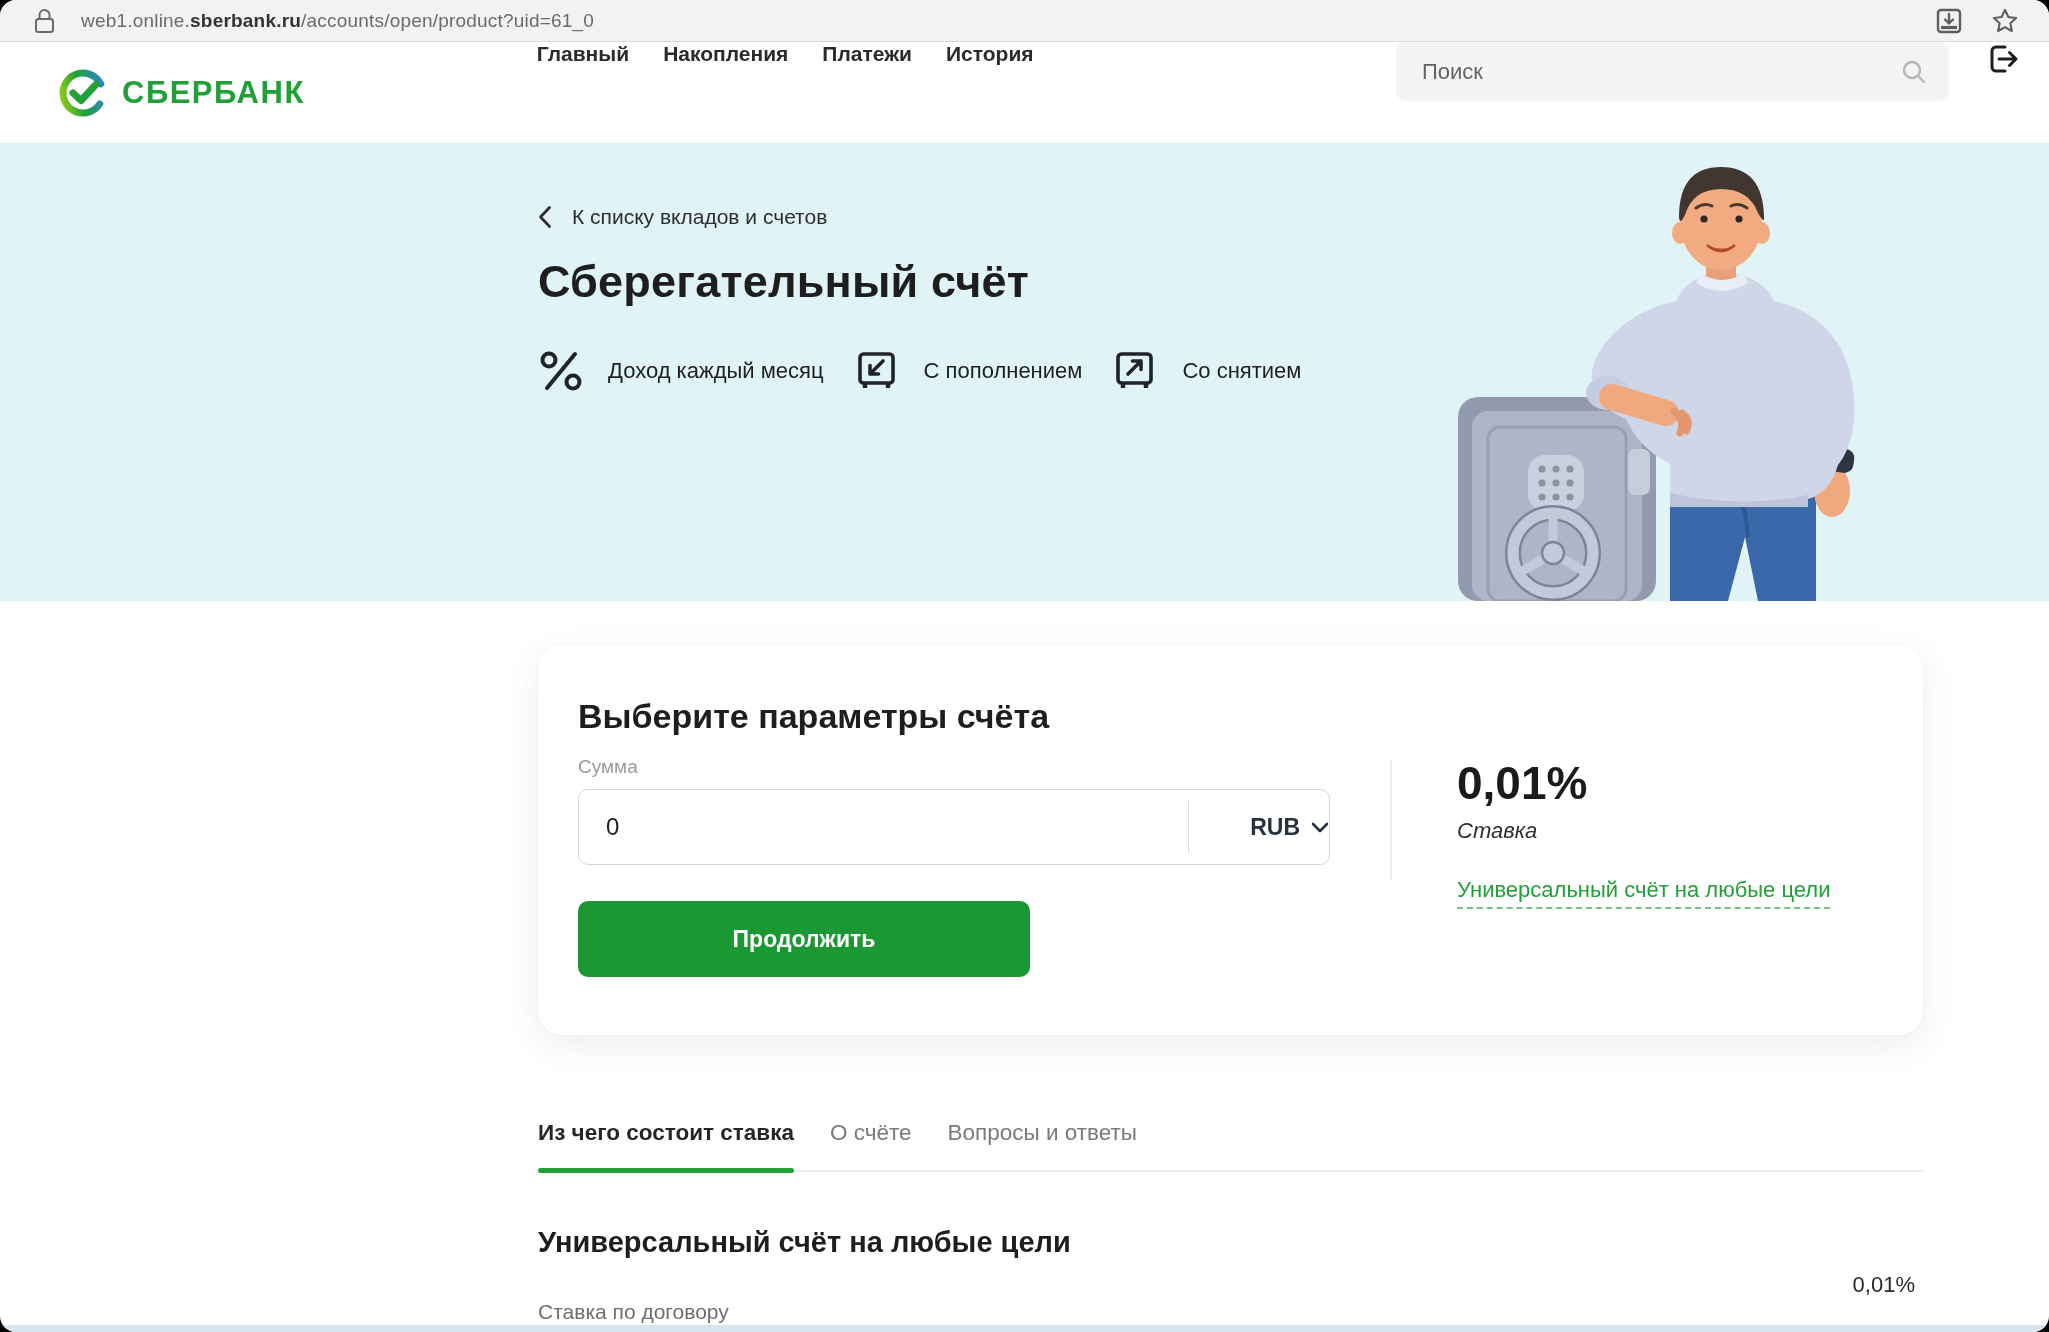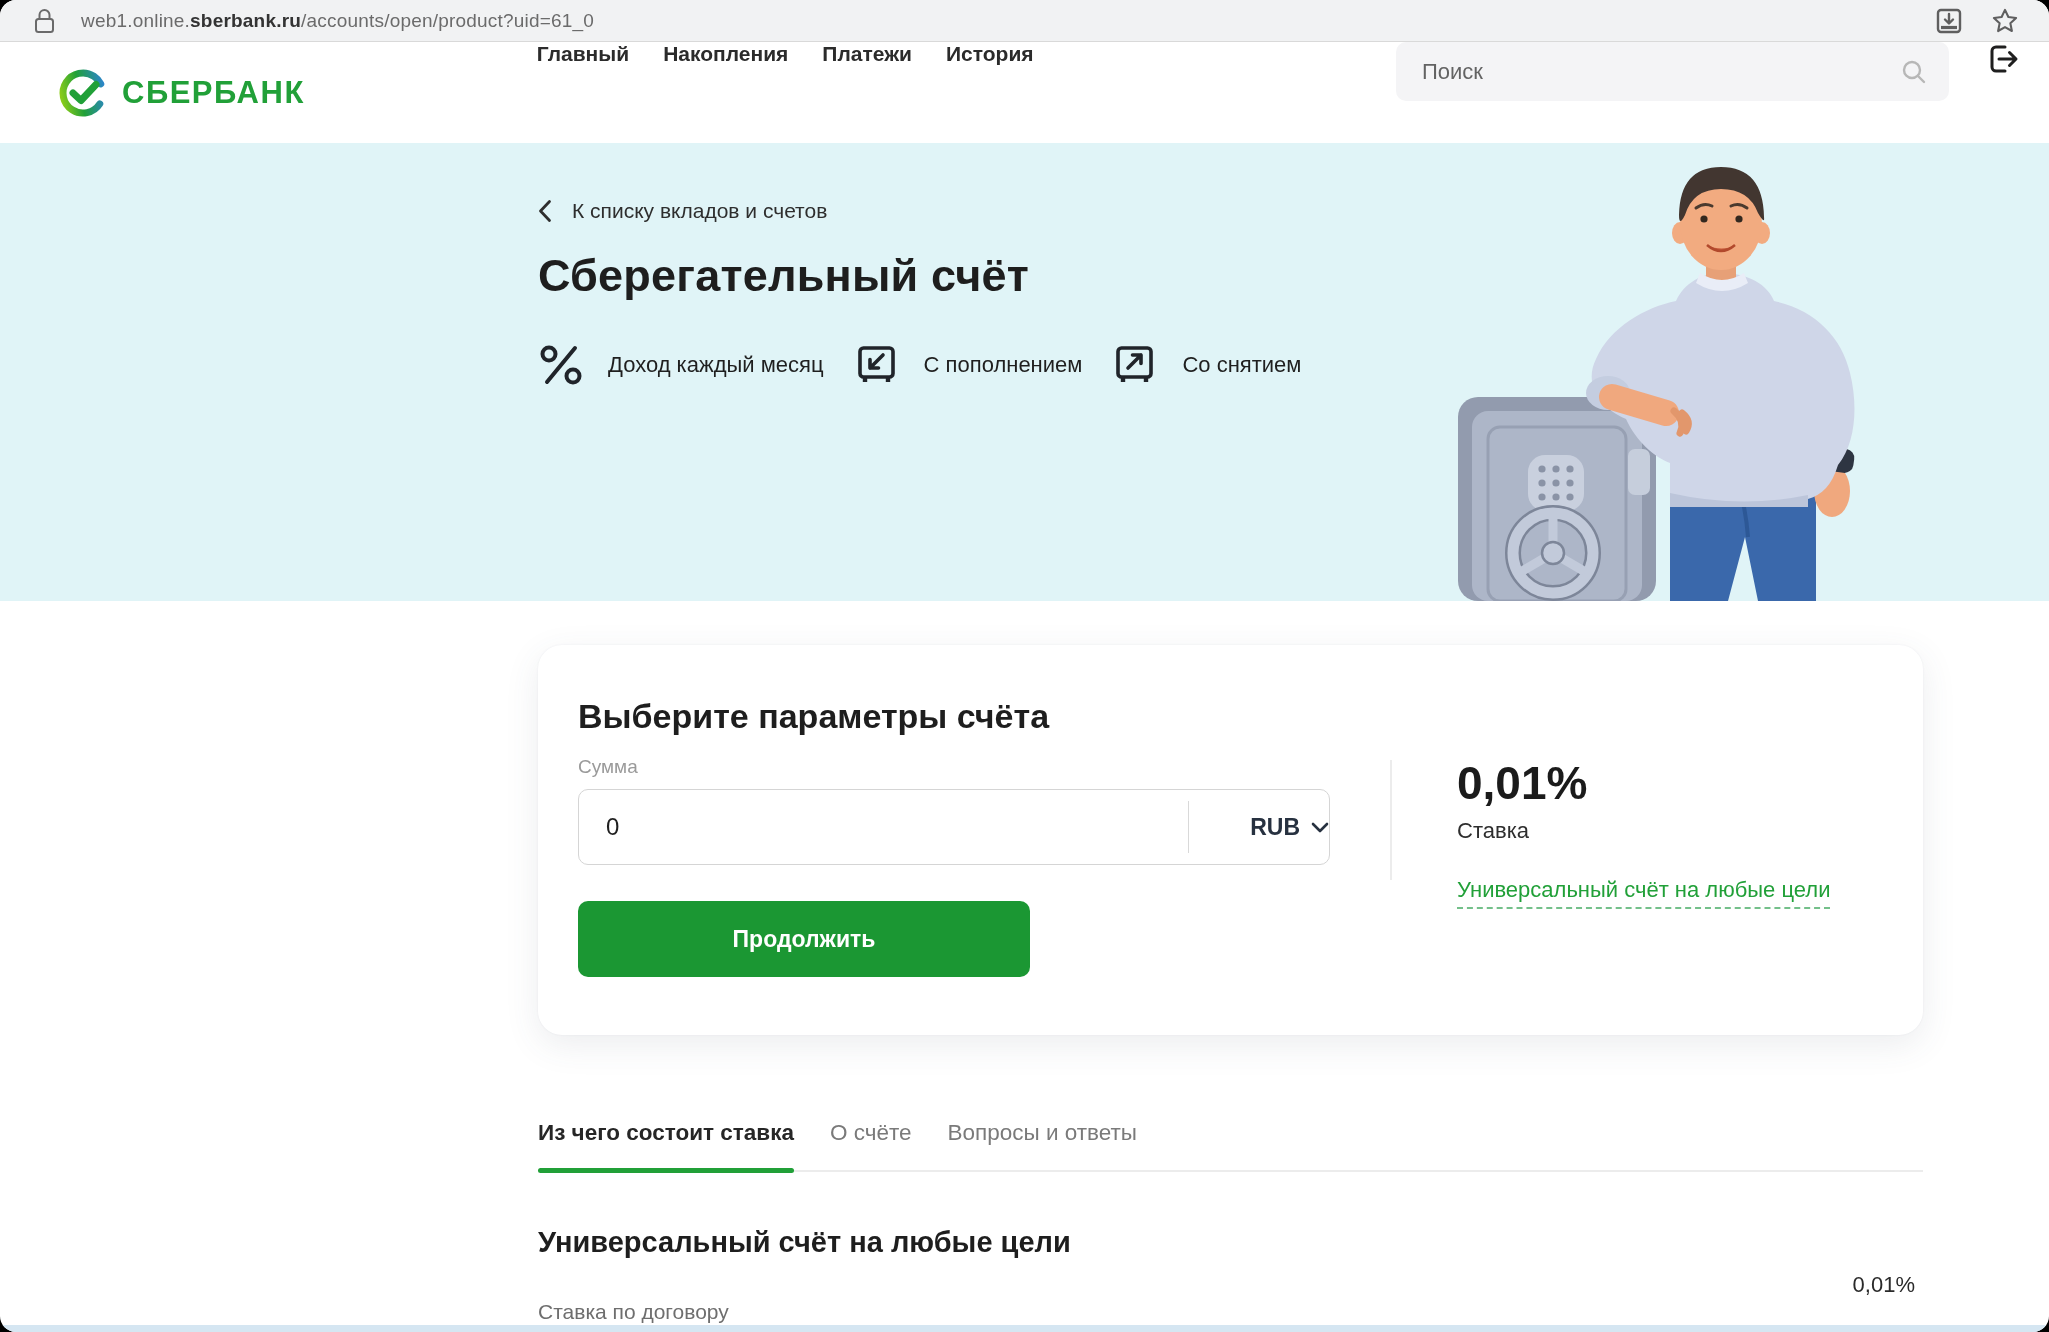--- a/index.html
+++ b/index.html
@@ -37,21 +37,21 @@
   }
   .search input {
     flex:1; border:none; background:transparent; outline:none;
     font-size:22px; color:#2b2b2b; font-family:"Liberation Sans", sans-serif;
   }
   .search input::placeholder { color:#4a4a4a; opacity:.85; }
   .logout { margin-left:36px; display:flex; cursor:pointer; }
 
   
   .hero { position:relative; height:458px; background:#e0f4f7; }
-  .hero-content { position:absolute; left:538px; top:4px; }
+  .hero-content { position:absolute; left:538px; top:10px; }
   .back { margin-top:52px; display:flex; align-items:center; gap:20px; cursor:pointer; }
   .back-label { font-size:21px; color:#2e2e2e; }
   .hero-title { margin-top:27px; font-size:45px; font-weight:800; color:#1e1e1e; letter-spacing:.2px; }
   .features { margin-top:42px; display:flex; flex-direction:row; gap:30px; }
   .feature { display:flex; align-items:center; gap:24px; }
   .feature-label { font-size:22px; color:#1f1f1f; }
   .illustration { position:absolute; right:139px; bottom:0; width:480px; height:440px; }
 
   
   .card {
@@ -78,21 +78,21 @@
     gap:11px; font-size:23px; font-weight:600; color:#273140; cursor:pointer;
   }
   .submit {
     margin-top:36px; width:452px; height:76px; border:none; border-radius:10px;
     background:#1b9733; color:#fff; font-size:23px; font-weight:700;
     font-family:"Liberation Sans", sans-serif; cursor:pointer;
   }
   .card-vdiv { width:2px; height:120px; background:#ececec; margin-left:60px; margin-top:4px; }
   .rate-col { margin-left:65px; }
   .rate-value { font-size:46px; font-weight:800; color:#1b1b1b; }
-  .rate-label { font-size:22px; color:#2e2e2e; margin-top:8px; }
+  .rate-label { font-size:22px; color:#2e2e2e; margin-top:8px;font-style:italic; }
   .rate-link {
     display:inline-block; margin-top:33px; font-size:22px; color:#21A038;
     text-decoration:none; border-bottom:2px dashed #74c08a; padding-bottom:4px;
     cursor:pointer;
   }
 
   
   .tabs {
     margin:85px 0 0 538px; width:1385px; display:flex; gap:36px;
     border-bottom:2px solid #ececec;

